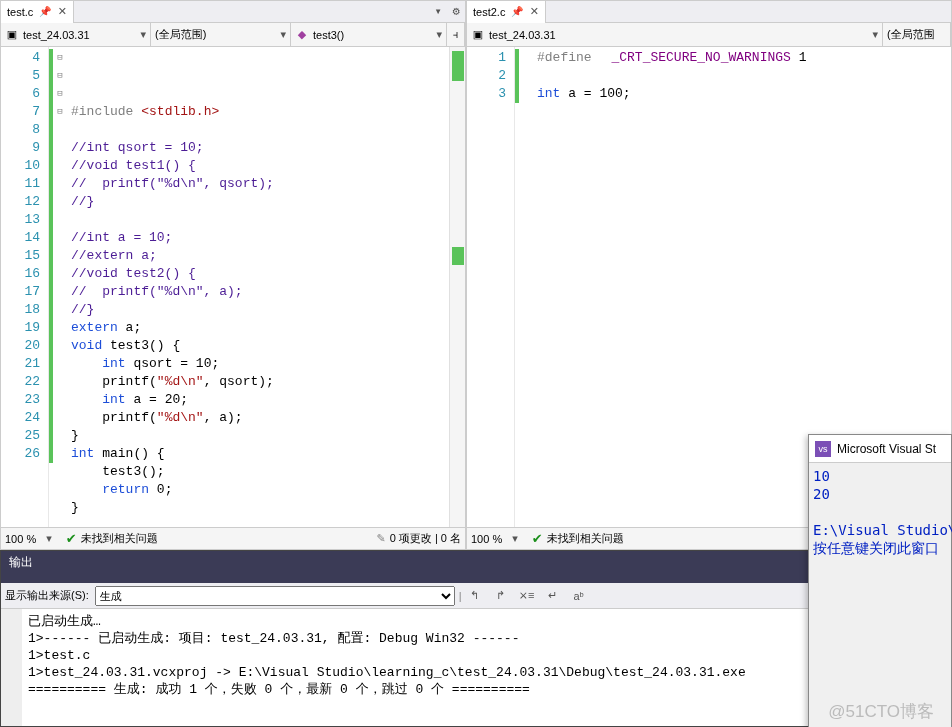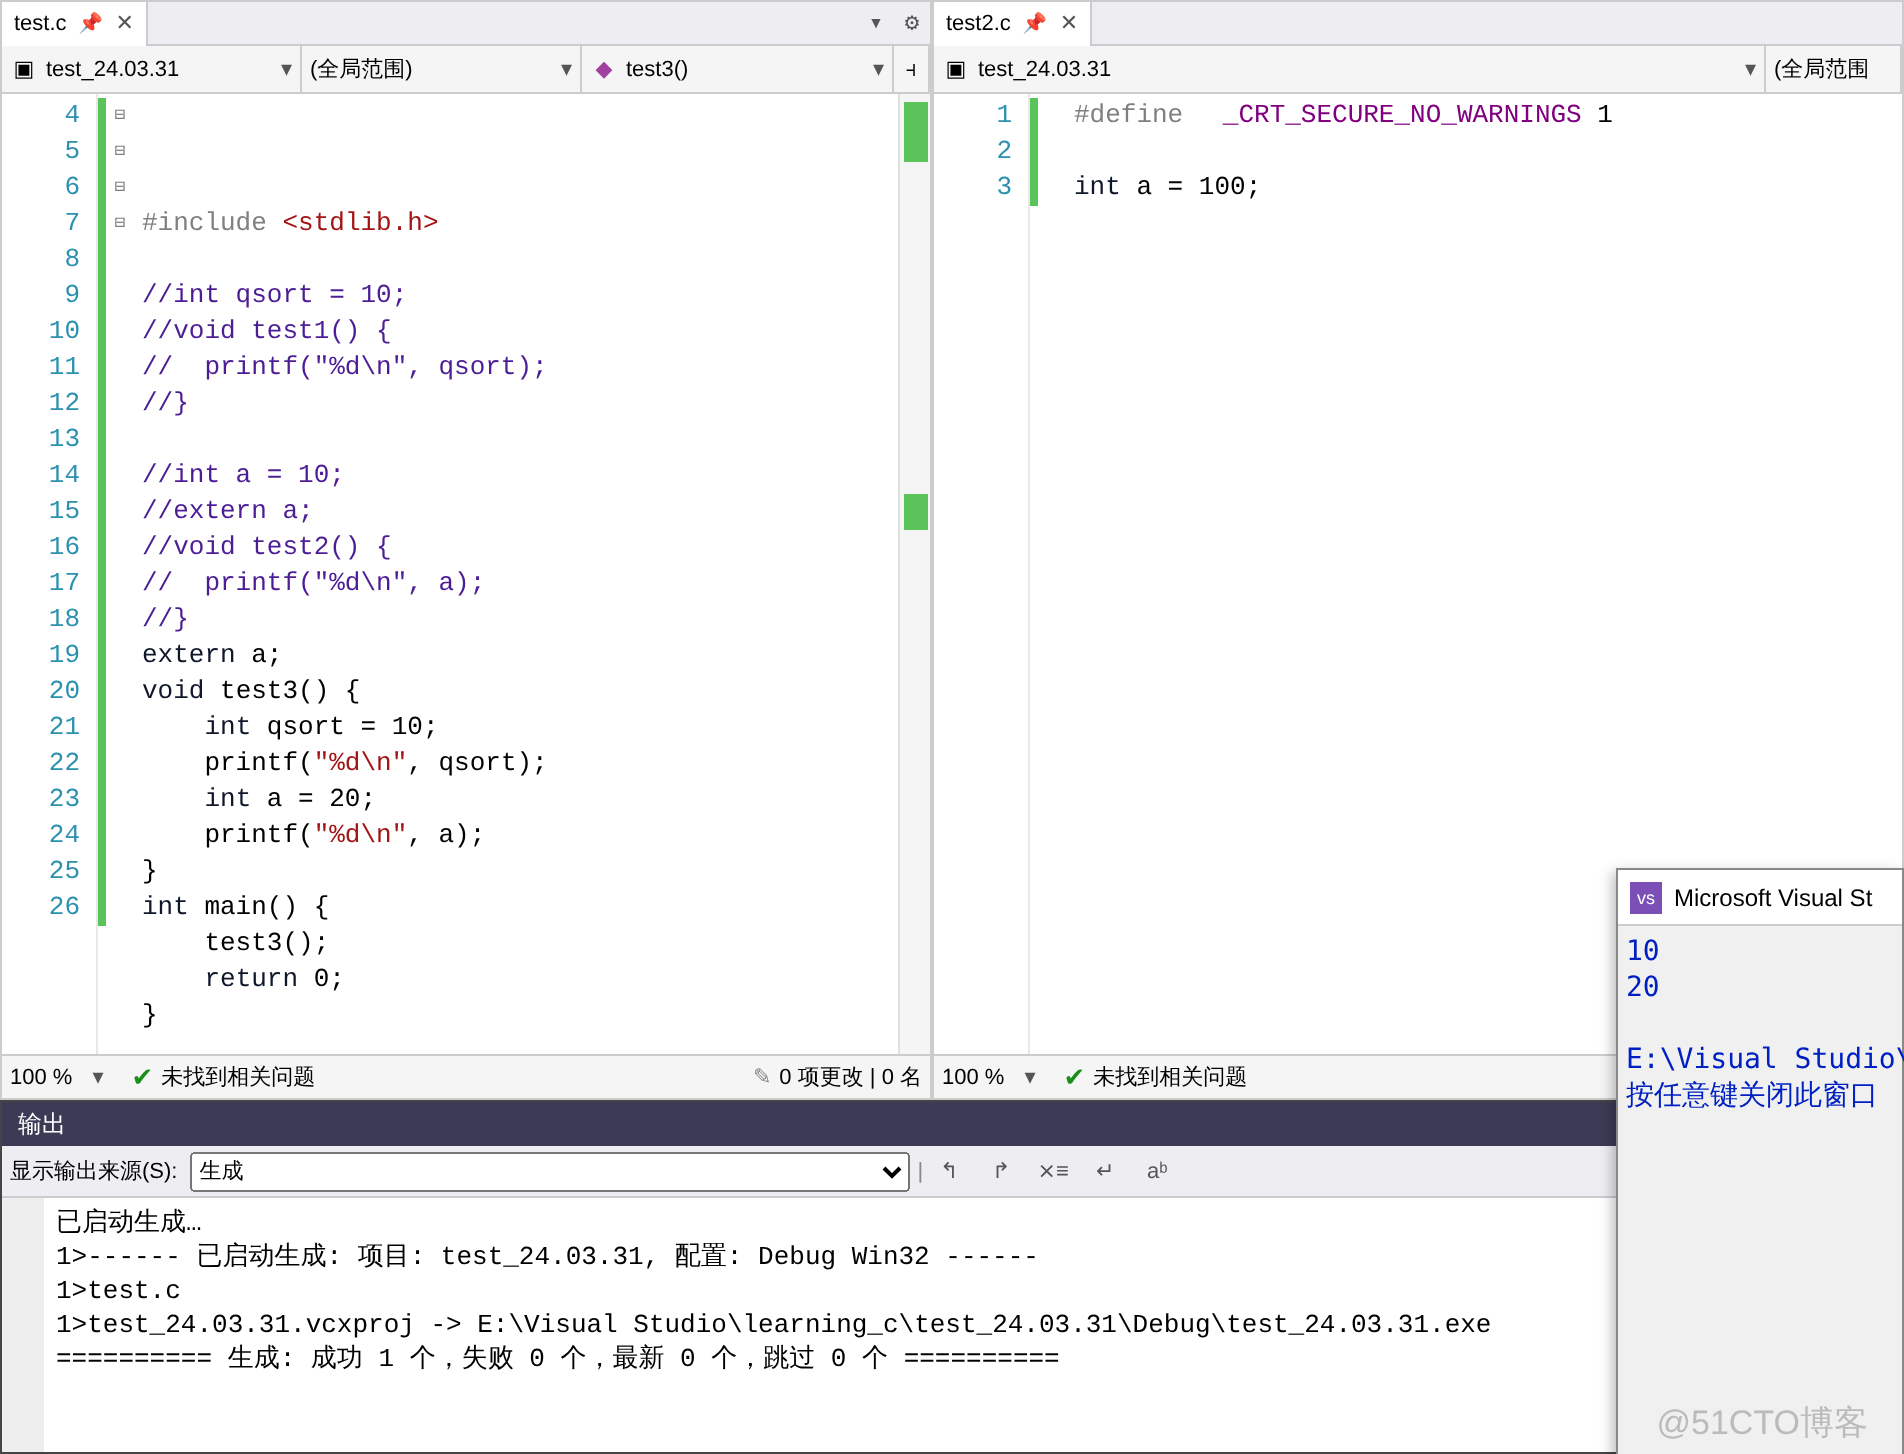--- a/index.html
+++ b/index.html
@@ -110,21 +110,21 @@
 .code-col {
   flex: 1;
   line-height: 18px;
   font-size: 13px;
   padding-top: 2px;
   padding-left: 4px;
   white-space: pre;
   position: relative;
 }
 .code-col .line { height: 18px; }
-.kw { color: #0f172a; }
+.kw { color: #1d4ed8; }
 .cm { color: #4c1d95; }
 .str { color: #a31515; }
 .pp { color: #808080; }
 .inc { color: #a31515; }
 .mac { color: #800080; margin-left: 12px; }
 .mini-map {
   width: 16px;
   background: #f5f5f5;
   border-left: 1px solid #e0e0e0;
   position: relative;
@@ -151,21 +151,21 @@
   display: flex;
   flex-direction: column;
   border: 1px solid #444;
 }
 .output-title {
   background: #3b3b56;
   color: #fff;
   font-family: "Segoe UI", sans-serif;
   font-size: 12px;
   padding: 3px 8px;
-  height: 22px;
+  height: 32px;
 }
 .output-toolbar {
   display: flex;
   align-items: center;
   height: 26px;
   background: #eeeef2;
   border-bottom: 1px solid #ccc;
   font-family: "Segoe UI", sans-serif;
   font-size: 11px;
   padding: 0 4px;

